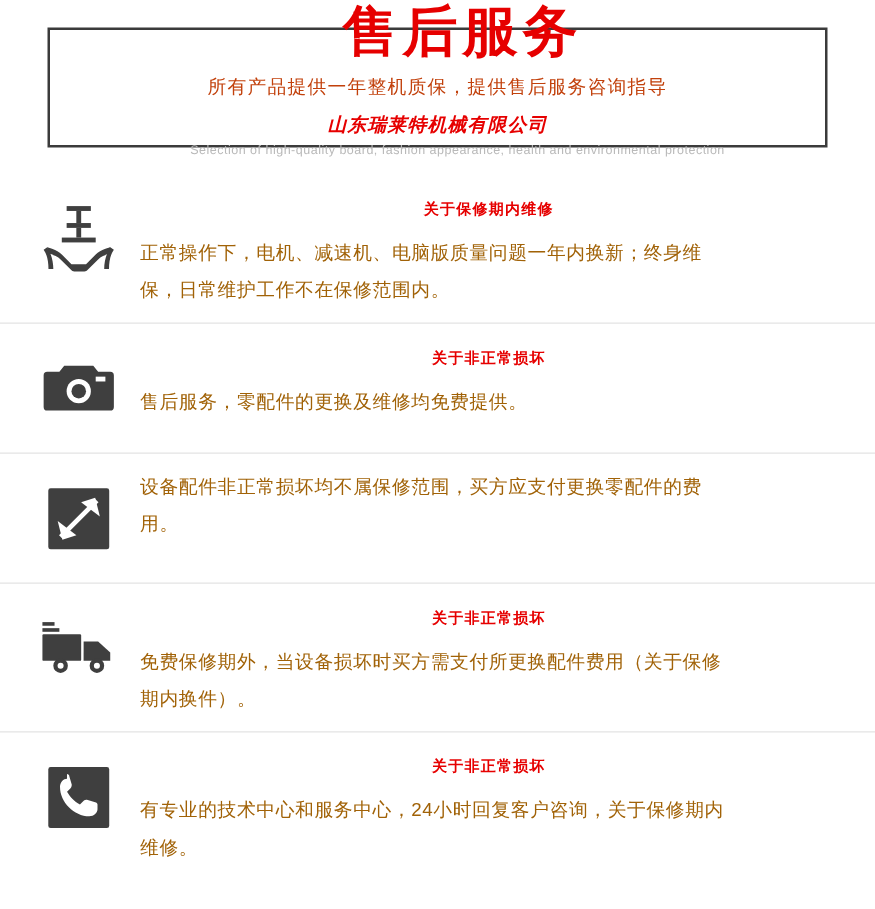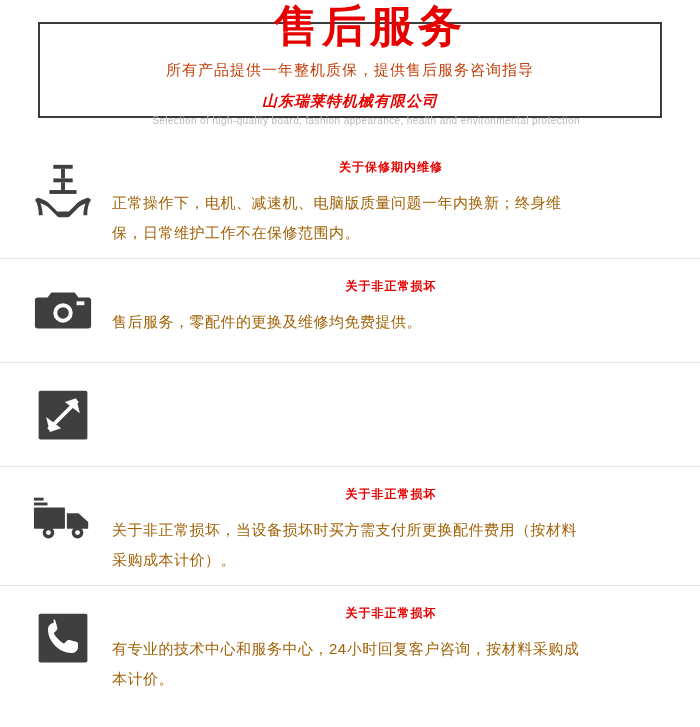--- a/index.html
+++ b/index.html
@@ -201,51 +201,52 @@
         <svg width="60" height="60" viewBox="0 0 64 64" aria-hidden="true">
           <rect x="6" y="6" width="52" height="52" rx="2" fill="#3f3f3f"></rect>
           <g stroke="#ffffff" stroke-width="4" fill="none" stroke-linecap="square">
             <line x1="18" y1="46" x2="46" y2="18"></line>
           </g>
           <polygon points="46,14 50,30 34,18" fill="#ffffff"></polygon>
           <polygon points="18,50 14,34 30,46" fill="#ffffff"></polygon>
         </svg>
       </div>
       <div class="item-body">
+        <div class="item-text">设备配件非正常损坏均不属保修范围，买方应支付更换零配件的费用。</div>
       </div>
     </div>
 
     <div class="item">
       <div class="item-icon">
         <svg width="62" height="62" viewBox="0 0 64 64" aria-hidden="true">
           <g class="ic">
             <rect x="2" y="20" width="32" height="22" rx="1"></rect>
             <path d="M36 26 h12 l10 9 v7 H36 Z"></path>
             <rect x="2" y="15" width="14" height="3"></rect>
             <rect x="2" y="10" width="10" height="3"></rect>
           </g>
           <circle cx="17" cy="46" r="6" fill="#3f3f3f"></circle>
           <circle cx="17" cy="46" r="2.5" fill="#ffffff"></circle>
           <circle cx="47" cy="46" r="6" fill="#3f3f3f"></circle>
           <circle cx="47" cy="46" r="2.5" fill="#ffffff"></circle>
         </svg>
       </div>
       <div class="item-body">
         <div class="item-title">关于非正常损坏</div>
-        <div class="item-text">关于非正常损坏，当设备损坏时买方需支付所更换配件费用（按材料采购成本计价）。</div>
+        <div class="item-text">免费保修期外，当设备损坏时买方需支付所更换配件费用（关于保修期内换件）。</div>
       </div>
     </div>
 
     <div class="item no-border">
       <div class="item-icon">
         <svg width="60" height="60" viewBox="0 0 64 64" aria-hidden="true">
           <rect x="6" y="6" width="52" height="52" rx="2" fill="#3f3f3f"></rect>
           <path d="M22 16 c-3 0 -6 3 -6 7 c0 13 12 25 25 25 c4 0 7 -3 7 -6 l0 -4 c0 -1 -1 -2 -2 -2 l-7 -2 c-1 0 -2 0 -3 1 l-3 3 c-5 -3 -8 -6 -11 -11 l3 -3 c1 -1 1 -2 1 -3 l-2 -7 c0 -1 -1 -2 -2 -2 Z" fill="#ffffff"></path>
         </svg>
       </div>
       <div class="item-body">
         <div class="item-title">关于非正常损坏</div>
-        <div class="item-text">有专业的技术中心和服务中心，24小时回复客户咨询，按材料采购成本计价。</div>
+        <div class="item-text">有专业的技术中心和服务中心，24小时回复客户咨询，关于保修期内维修。</div>
       </div>
     </div>
 
   </div>
 </div>
 
 </body></html>

